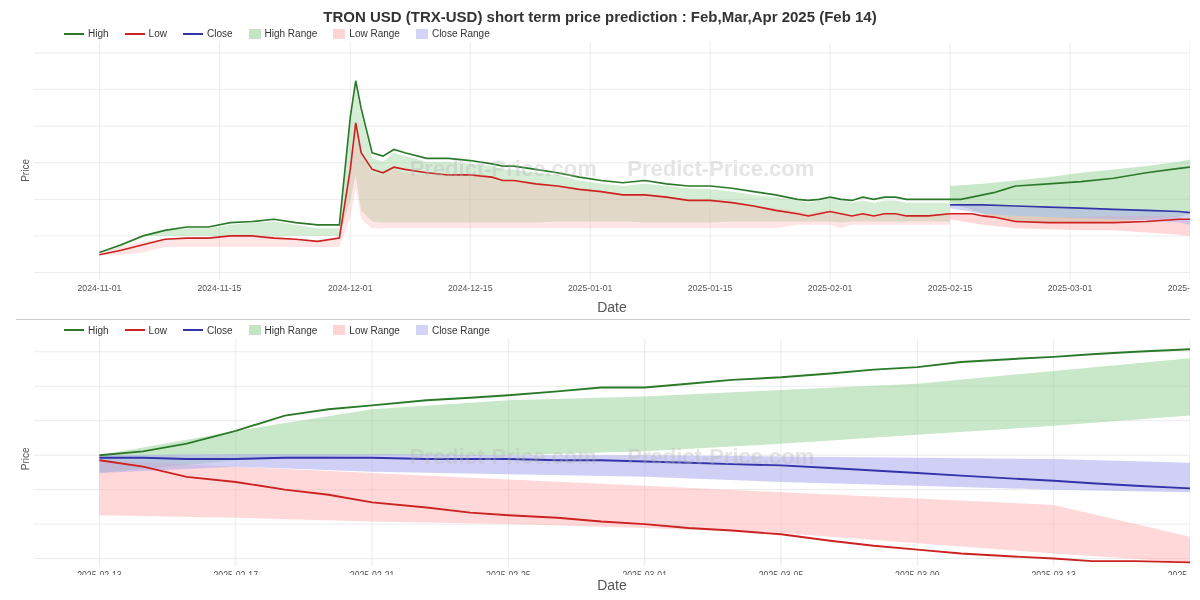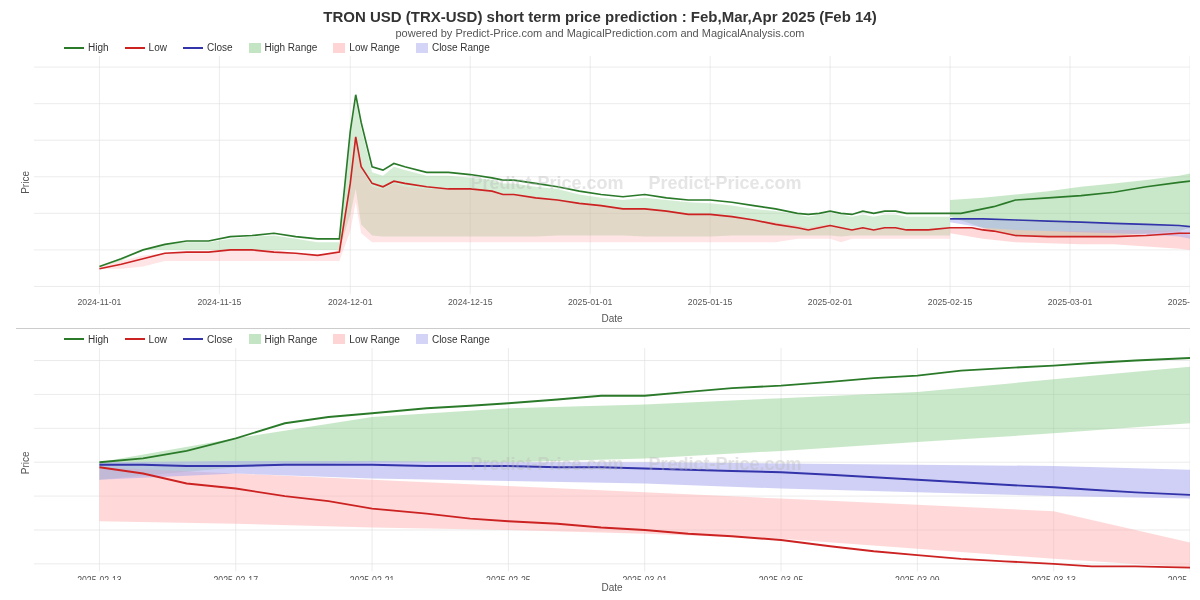--- a/index.html
+++ b/index.html
@@ -61,21 +61,21 @@
     }
     .chart-svg-area {
       flex: 1;
       position: relative;
     }
     svg {
       width: 100%;
       height: 100%;
     }
     .x-axis-label {
-      font-size: 10px;
+      font-size: 14px;
       color: #555;
       text-align: center;
       padding: 2px 0;
     }
     .legend {
       display: flex;
       gap: 16px;
       align-items: center;
       font-size: 10px;
       color: #333;
@@ -94,35 +94,33 @@
     .legend-rect {
       width: 12px;
       height: 10px;
       opacity: 0.5;
     }
     .watermark {
       position: absolute;
       top: 50%;
       left: 50%;
       transform: translate(-50%, -50%);
-      font-size: 18px;
+      font-size: 22px;
       color: rgba(180,180,180,0.35);
       white-space: nowrap;
       font-weight: bold;
       pointer-events: none;
       z-index: 10;
-      margin-left: 24px;
     }
   </style>
 </head>
 <body>
 
 <div class="page-container">
   <div class="title">TRON USD (TRX-USD) short term price prediction : Feb,Mar,Apr 2025 (Feb 14)</div>
-  <div class="subtitle">powered by Predict-Price.com and MagicalPrediction.com and MagicalAnalysis.com</div>
 
   <div class="charts-area">
 
     <div class="chart-wrapper">
       <div class="y-axis-label">Price</div>
       <div class="chart-inner">
 
         <div class="legend">
           <div class="legend-item">
             <div class="legend-line" style="background:#2a7a2a;"></div>

